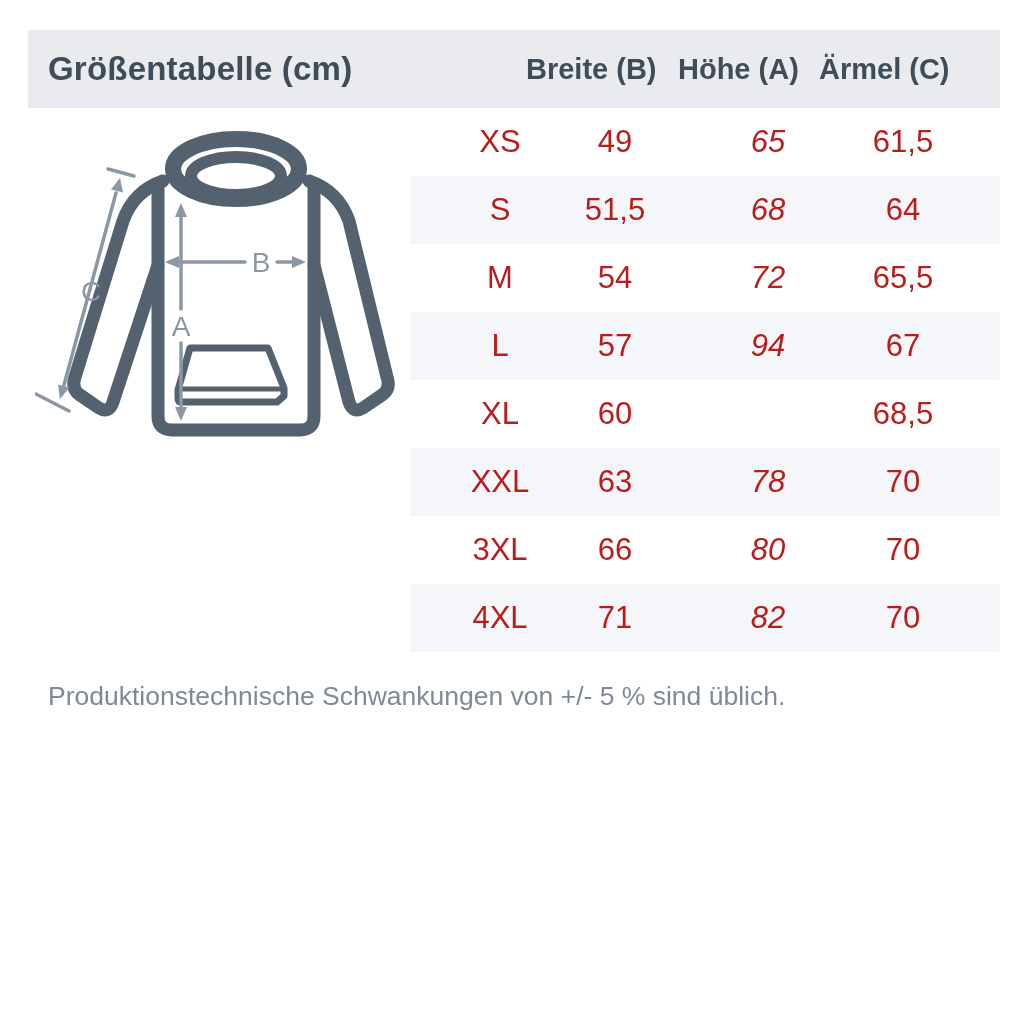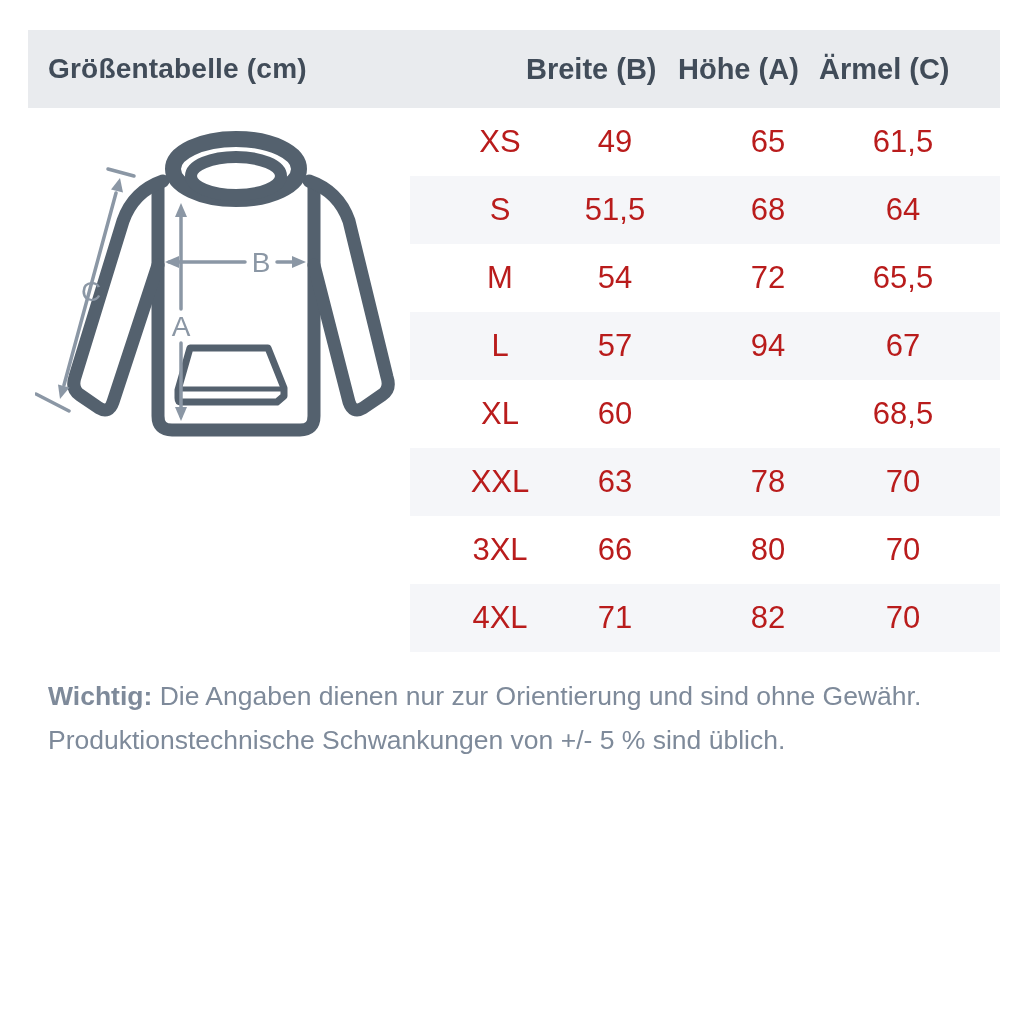--- a/index.html
+++ b/index.html
@@ -4,40 +4,40 @@
 <style>
   html,body{margin:0;padding:0;background:#ffffff;}
   .page{
     position:relative;width:1024px;height:1024px;background:#ffffff;overflow:hidden;
     font-family:"Liberation Sans","DejaVu Sans",sans-serif;
   }
   
   .header{position:absolute;left:28px;top:30px;width:972px;height:78px;background:#e9ebee;}
   .title{
     position:absolute;left:20px;top:50%;transform:translateY(-50%);
-    font-size:28px;font-weight:bold;color:#414c59;white-space:nowrap;letter-spacing:0.2px;
+    font-size:33px;font-weight:bold;color:#414c59;white-space:nowrap;letter-spacing:0.2px;
   }
   .col-h{
     position:absolute;top:50%;transform:translateY(-50%);width:160px;text-align:left;
     font-size:29px;font-weight:bold;color:#414c59;white-space:nowrap;
   }
   .col-h-b{left:498px;}
   .col-h-a{left:650px;}
   .col-h-c{left:791px;}
   
   .table{position:absolute;left:410px;top:108px;width:590px;}
   .row{position:relative;height:68px;}
   .row.alt{background:#f5f6f9;}
   .cell{
     position:absolute;top:0;height:68px;line-height:68px;text-align:center;
     font-size:31px;color:#b91c1c;white-space:nowrap;
   }
   .c-size{left:0;width:180px;}
   .c-b{left:130px;width:150px;}
-  .c-a{left:283px;width:150px;}
+  .c-a{left:283px;width:150px;font-style:italic;}
   .c-c{left:418px;width:150px;}
   
   .diagram{position:absolute;left:35px;top:125px;}
   
   .note{
     position:absolute;left:48px;top:674px;width:940px;
     font-size:26.5px;line-height:44px;color:#7e8a9a;
   }
   .note .bold{font-weight:bold;}
 </style>
@@ -143,17 +143,16 @@
     </div>
     <div class="row alt">
       <span class="cell c-size">4XL</span>
       <span class="cell c-b">71</span>
       <span class="cell c-a">82</span>
       <span class="cell c-c">70</span>
     </div>
   </div>
 
   <div class="note">
-    <div class="note-line"><span class="bold">Wichtig:</span><span> Die Angaben dienen nur zur Orientierung und sind ohne Gewähr.</span></div>
     <div class="note-line">Produktionstechnische Schwankungen von +/- 5 % sind üblich.</div>
   </div>
 
 </div>
 
 </body></html>

